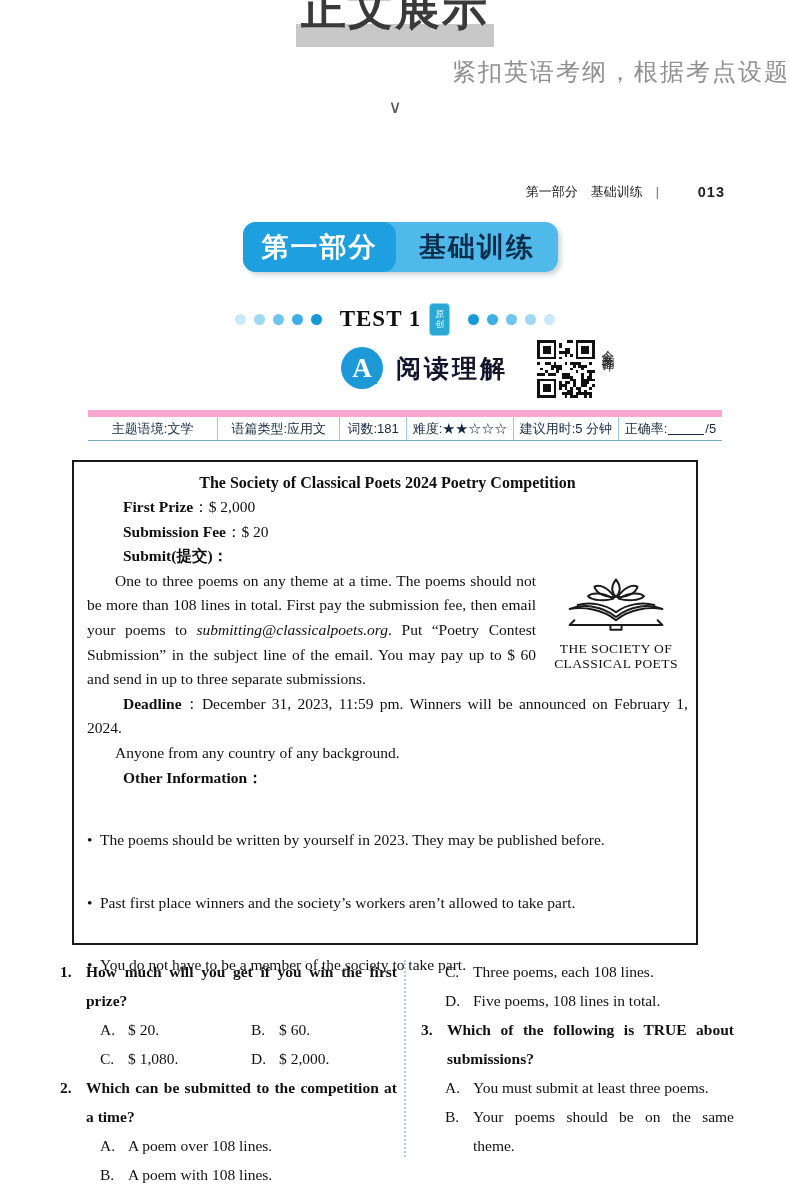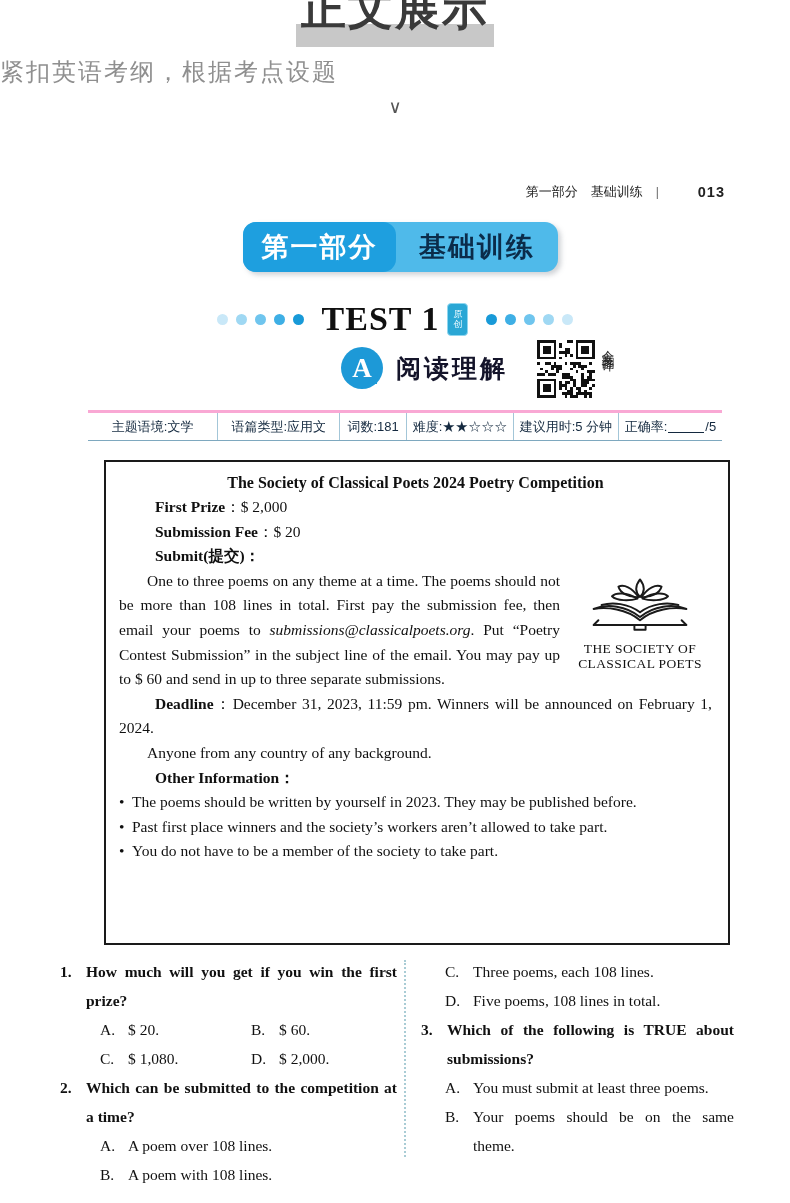--- a/index.html
+++ b/index.html
@@ -9,21 +9,21 @@
     background: #fff; overflow: hidden;
     font-family: "Liberation Serif", serif; color: #1a1a1a;
   }
 
   
   .promo-band { position: absolute; top: 24px; left: 50%; transform: translateX(-50%);
     width: 198px; height: 23px; background: #c8c8c8; }
   .promo-title { position: absolute; top: -14px; left: 0; width: 100%; text-align: center;
     font-family: "Liberation Sans", sans-serif; font-weight: bold; font-size: 45px;
     letter-spacing: 2px; color: #3a3a3a; line-height: 1; }
-  .promo-subtitle { position: absolute; top: 56px; left: 0; width: 100%; text-align: left;
+  .promo-subtitle { position: absolute; top: 56px; left: 0; width: 100%; text-align: right;
     font-family: "Liberation Sans", sans-serif; font-size: 24px; letter-spacing: 2px; color: #8f8f8f; }
   .promo-chevron { position: absolute; top: 96px; left: 0; width: 100%; text-align: center;
     font-family: "Liberation Sans", sans-serif; font-size: 18px; color: #555; }
 
   
   .page-header { position: absolute; top: 183px; right: 65px; display: flex; align-items: center;
     gap: 13px; font-family: "Liberation Sans", sans-serif; font-size: 13px; color: #222; }
   .page-header .pg-sep { color: #666; font-size: 12px; }
   .page-header .pg-num { font-weight: bold; font-size: 14.5px; letter-spacing: 1px; margin-left: 26px; }
 
@@ -35,21 +35,21 @@
     color: #fff; font-family: "Liberation Sans", sans-serif; font-weight: bold; font-size: 27px; letter-spacing: 2px; }
   .banner-right { position: absolute; left: 153px; right: 0; top: 0; height: 50px;
     display: flex; align-items: center; justify-content: center;
     color: #0b2c4a; font-family: "Liberation Sans", sans-serif; font-weight: bold; font-size: 27px; letter-spacing: 2px; }
 
   
   .test-row { position: absolute; top: 301px; left: 0; width: 100%;
     display: flex; align-items: center; justify-content: center; }
   .dots { display: flex; gap: 8px; }
   .dot { width: 11px; height: 11px; border-radius: 50%; }
-  .test-title { font-family: "Liberation Serif", serif; font-weight: bold; font-size: 34px;
+  .test-title { font-family: "Liberation Serif", serif; font-weight: bold; font-size: 23px;
     color: #101010; letter-spacing: 1px; margin: 0 8px 0 18px; line-height: 36px; }
   .orig-badge { width: 21px; height: 33px; background: #2aa7d5; border: 1px solid #8fd6ef;
     border-radius: 4px; display: flex; flex-direction: column; align-items: center; justify-content: center;
     color: #e8f9ff; font-family: "Liberation Sans", sans-serif; font-size: 9px; line-height: 10px;
     margin-right: 18px; }
 
   
   .reading-header { position: absolute; top: 347px; left: 341px; display: flex; align-items: center; gap: 13px; }
   .a-bubble { position: relative; width: 42px; height: 42px; border-radius: 50%;
     background: #1d99d7; color: #fff; display: flex; align-items: center; justify-content: center;
@@ -58,42 +58,42 @@
     border: 7px solid transparent; border-top-color: #1d99d7; transform: rotate(-42deg); }
   .reading-title { font-family: "Liberation Sans", sans-serif; font-weight: bold; font-size: 25px;
     color: #14142a; letter-spacing: 3px; }
   .qr-block { position: absolute; top: 340px; left: 537px; display: flex; gap: 4px; }
   .qr-svg { width: 58px; height: 58px; }
   .qr-caption { writing-mode: vertical-rl; font-family: "Liberation Sans", sans-serif;
     font-size: 12.5px; letter-spacing: 3px; color: #222; height: 58px; }
 
   
   .meta-bar { position: absolute; left: 88px; top: 410px; width: 634px; height: 31px;
-    border-top: 3px solid #f9a8d4; border-bottom: 1px solid #7ea8bf;
+    border-top: 7px solid #f9a8d4; border-bottom: 1px solid #7ea8bf;
     display: flex; align-items: stretch;
     font-family: "Liberation Sans", sans-serif; font-size: 13px; color: #14293f; }
   .meta-cell { display: flex; align-items: center; justify-content: center; }
   .meta-cell + .meta-cell { border-left: 1px solid #a3c6d8; }
   .mc1 { width: 20.4%; } .mc2 { width: 19.2%; } .mc3 { width: 10.6%; }
   .mc4 { width: 16.8%; } .mc5 { width: 16.6%; } .mc6 { width: 16.4%; }
   .blank-line { display: inline-block; width: 36px; height: 13px;
     border-bottom: 1px solid #14293f; margin: 0 1px; }
 
   
-  .passage-box { position: absolute; left: 104px; top: 460px; width: 626px; height: 485px;
-    border: 2px solid #1a1a1a; padding: 8px 16px 0 13px;
+  .passage-box { position: absolute; left: 72px; top: 460px; width: 626px; height: 485px;
+    border: 2px solid #1a1a1a; padding: 8px 8px 0 13px;
     font-size: 15.5px; line-height: 24.6px; color: #101010; text-align: justify; }
   .passage-title { text-align: center; font-weight: bold; font-size: 16px; line-height: 25px; }
   .p-line b, .p-para b, .passage-box b { font-weight: bold; margin-left: 36px; }
   .indent { text-indent: 28px; }
   .logo-float { float: right; width: 144px; margin: 8px 0 2px 8px; text-align: center; }
   .logo-svg { width: 116px; height: 64px; display: block; margin: 0 auto; }
   .logo-text { font-family: "Liberation Serif", serif; font-size: 13.5px; line-height: 15.5px;
     color: #111; letter-spacing: .4px; text-align: center; white-space: nowrap; }
-  .bullet { position: relative; padding-left: 13px; }
+  .bullet { position: relative; padding-left: 13px; margin-top: 38px; }
   .bullet::before { content: "\2022"; position: absolute; left: 0; }
 
   
   .q-col { position: absolute; top: 957px; font-size: 15.5px; line-height: 29px; color: #111; }
   .q-col-left { left: 60px; width: 337px; }
   .q-col-right { left: 421px; width: 313px; }
   .q-divider { position: absolute; left: 404px; top: 960px; height: 197px;
     border-left: 2px dotted #a9ccd5; }
   .question { position: relative; padding-left: 26px; }
   .q-num { position: absolute; left: 0; top: 0; font-weight: bold; }
@@ -400,21 +400,21 @@
           <path d="M65 44 C50 33 31 31 17 35"></path>
           <path d="M65 44 C80 33 99 31 113 35"></path>
           <path d="M13 54 L7 60 L123 60 L117 54"></path>
           <path d="M58 60 L58 66 L72 66 L72 60"></path>
         </g>
       </svg>
       <div class="logo-text">THE SOCIETY OF</div>
       <div class="logo-text">CLASSICAL POETS</div>
     </div>
 
-    <div class="p-para indent"><span>One to three poems on any theme at a time. The poems should not be more than 108 lines in total. First pay the submission fee, then email your poems to </span><i>submissions@classicalpoets.org</i><span>. Put “Poetry Contest Submission” in the subject line of the email. You may pay up to $ 60 and send in up to three separate submissions.</span></div>
+    <div class="p-para indent"><span>One to three poems on any theme at a time. The poems should not be more than 108 lines in total. First pay the submission fee, then email your poems to </span><i>submitting@classicalpoets.org</i><span>. Put “Poetry Contest Submission” in the subject line of the email. You may pay up to $ 60 and send in up to three separate submissions.</span></div>
 
     <div class="p-para"><b>Deadline</b><span>：December 31, 2023, 11:59 pm. Winners will be announced on February 1, 2024.</span></div>
     <div class="p-line indent">Anyone from any country of any background.</div>
     <div class="p-line"><b>Other Information：</b></div>
     <div class="bullet">The poems should be written by yourself in 2023. They may be published before.</div>
     <div class="bullet">Past first place winners and the society’s workers aren’t allowed to take part.</div>
     <div class="bullet">You do not have to be a member of the society to take part.</div>
   </div>
 
   <div class="q-divider"></div>

